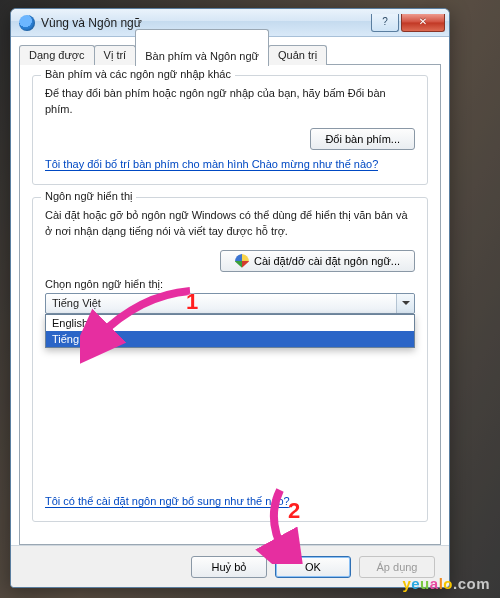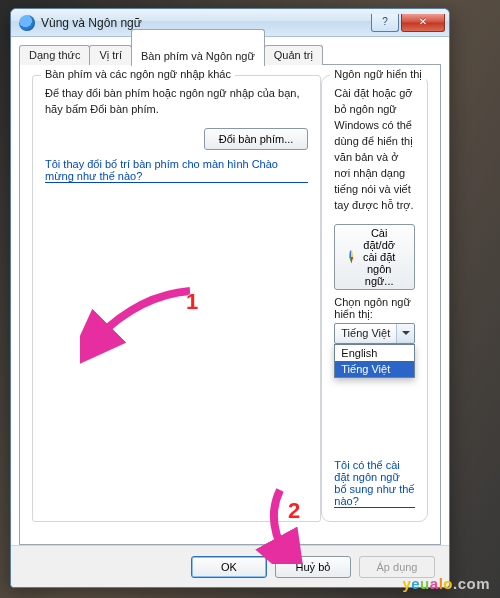--- a/index.html
+++ b/index.html
@@ -31,21 +31,21 @@
   .winbtn .glyph { font-size:10px; line-height:1; color:#2c4a66; }
   .winbtn.close .glyph { color:#fff; text-shadow:0 -1px 0 rgba(0,0,0,.3); }
 
   .client { flex:1; padding:6px 8px 0 8px; display:flex; flex-direction:column; }
 
   .tabs { display:flex; align-items:flex-end; height:22px; position:relative; z-index:2; }
   .tab { font-size:11px; padding:3px 9px 4px; border:1px solid #9aa7b3; border-bottom:none;
     background:#f4f4f4; border-radius:3px 3px 0 0; margin-right:-1px; color:#222; cursor:default; }
   .tab.active { background:#fff; padding-top:20px; position:relative; top:1px; z-index:3;}
   .tabbody { flex:1; border:1px solid #9aa7b3; background:#fff; margin-top:-1px;
-    padding:10px 12px; display:flex; flex-direction:row; position:relative; z-index:1; }
+    padding:10px 12px; display:flex; flex-direction:column; position:relative; z-index:1; }
 
   .group { border:1px solid #d0d6dc; border-radius:3px; padding:10px 12px 12px; margin-bottom:12px; position:relative; }
   .group-title { position:absolute; top:-8px; left:8px; background:#fff; padding:0 4px; font-size:11px; color:#1a1a1a; }
   .group p { font-size:11px; color:#1a1a1a; line-height:1.45; }
   .btnrow { display:flex; justify-content:flex-end; margin-top:10px; }
   .wbtn { font-size:11px; padding:2px 14px; min-height:22px;
     border:1px solid #8a98a6; border-radius:3px;
     background:linear-gradient(#fdfdfd,#e9edf1); cursor:default;
     display:inline-flex; align-items:center; gap:5px; }
   .shield { width:14px; height:14px; background:
@@ -102,40 +102,40 @@
           <span class="glyph">?</span>
         </div>
       <div class="winbtn close">
           <span class="glyph">✕</span>
         </div>
     </div>
   </div>
 
   <div class="client">
     <div class="tabs">
-      <div class="tab">Dạng thức</div>
+      <div class="tab">Dạng được</div>
       <div class="tab">Vị trí</div>
       <div class="tab active">Bàn phím và Ngôn ngữ</div>
       <div class="tab">Quản trị</div>
     </div>
 
     <div class="tabbody">
 
       <div class="group">
         <span class="group-title">Bàn phím và các ngôn ngữ nhập khác</span>
         <p>Để thay đổi bàn phím hoặc ngôn ngữ nhập của bạn, hãy bấm Đổi bàn phím.</p>
         <div class="btnrow">
           <button class="wbtn">
             <span>Đổi bàn phím...</span>
           </button>
         </div>
         <a class="link">Tôi thay đổi bố trí bàn phím cho màn hình Chào mừng như thế nào?</a>
       </div>
 
-      <div class="group" style="flex:1; display:flex; flex-direction:column;border-radius:9px;">
+      <div class="group" style="flex:1; display:flex; flex-direction:column;">
         <span class="group-title">Ngôn ngữ hiển thị</span>
         <p>Cài đặt hoặc gỡ bỏ ngôn ngữ Windows có thể dùng để hiển thị văn bản và ở nơi nhận dạng tiếng nói và viết tay được hỗ trợ.</p>
         <div class="btnrow">
           <button class="wbtn">
             <span class="shield"></span>
             <span>Cài đặt/dỡ cài đặt ngôn ngữ...</span>
           </button>
         </div>
 
         <div class="label">Chọn ngôn ngữ hiển thị:</div>
@@ -151,25 +151,25 @@
 
         <div class="bottom-link-wrap">
           <a class="link">Tôi có thể cài đặt ngôn ngữ bổ sung như thế nào?</a>
         </div>
       </div>
 
     </div>
   </div>
 
   <div class="bar">
+    <button class="wbtn">
+        <span>Huỷ bỏ</span>
+      </button>
     <button class="wbtn default">
         <span>OK</span>
-      </button>
-    <button class="wbtn">
-        <span>Huỷ bỏ</span>
       </button>
     <button class="wbtn disabled">
         <span>Áp dụng</span>
       </button>
   </div>
 </div>
 
 <svg class="arrow" style="left:80px; top:285px;" width="120" height="80">
   <defs>
       <marker id="ah1" markerWidth="10" markerHeight="10" refX="2" refY="3" orient="auto">

